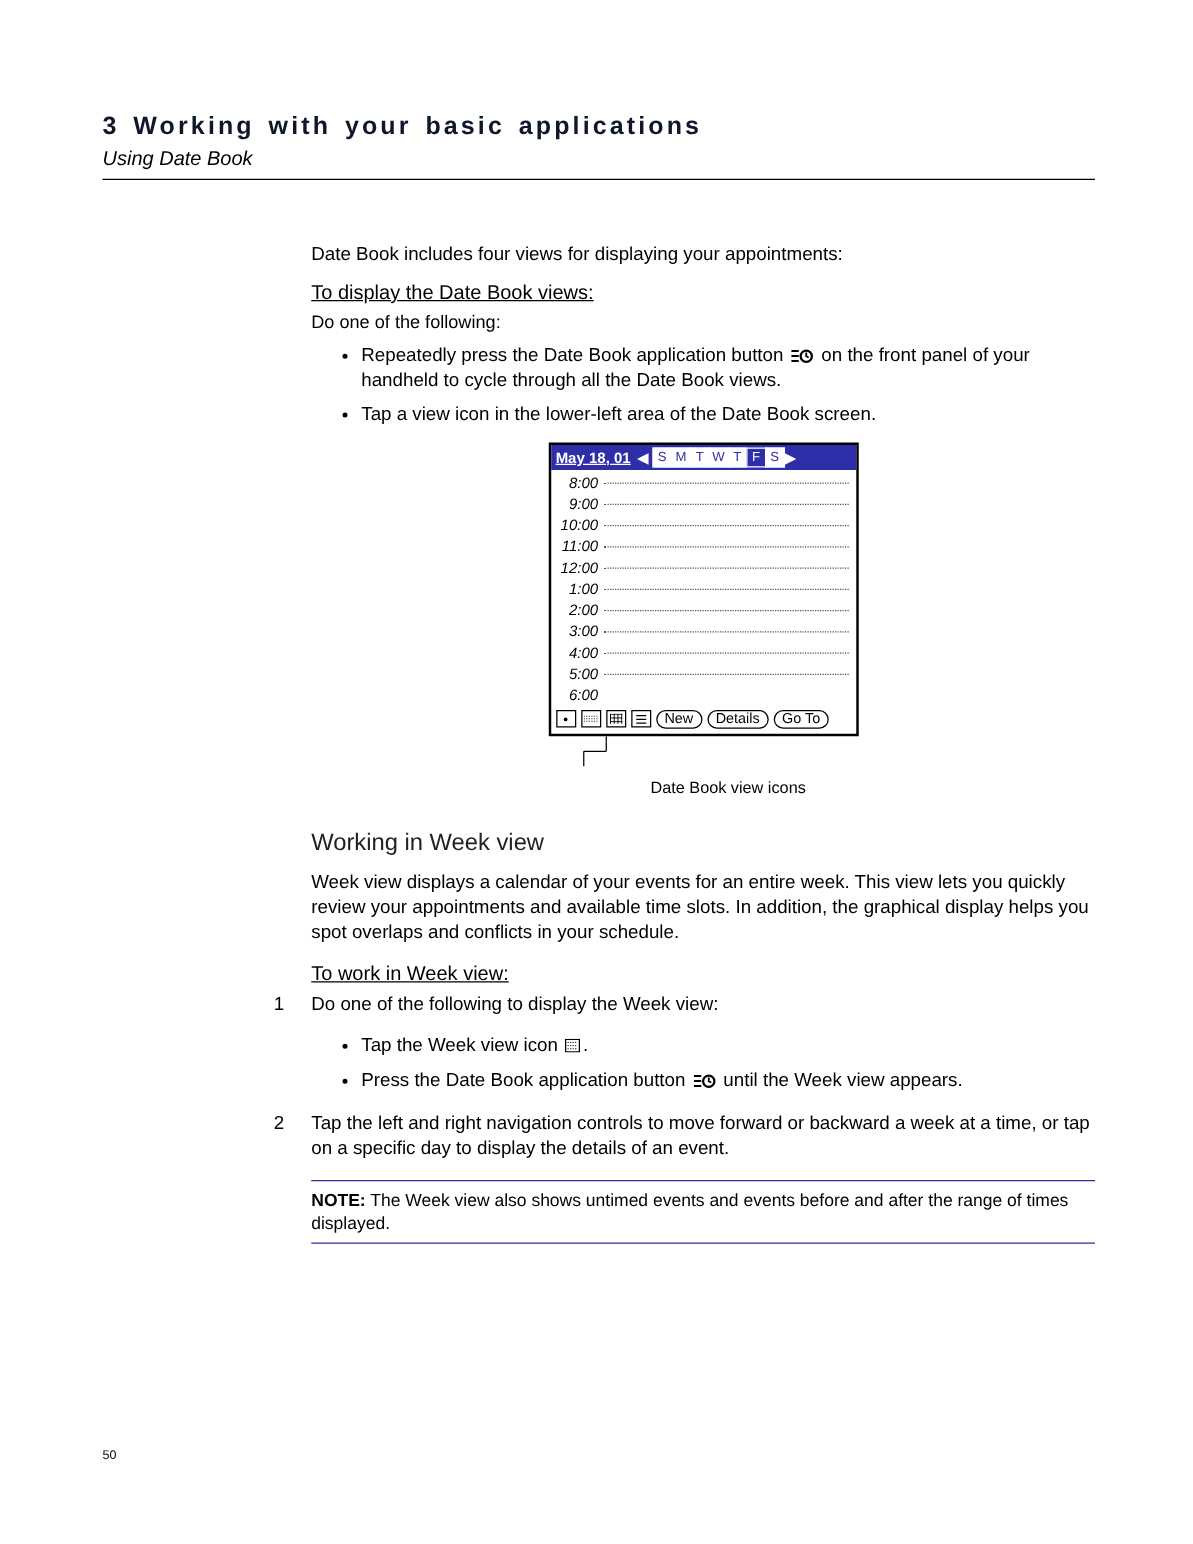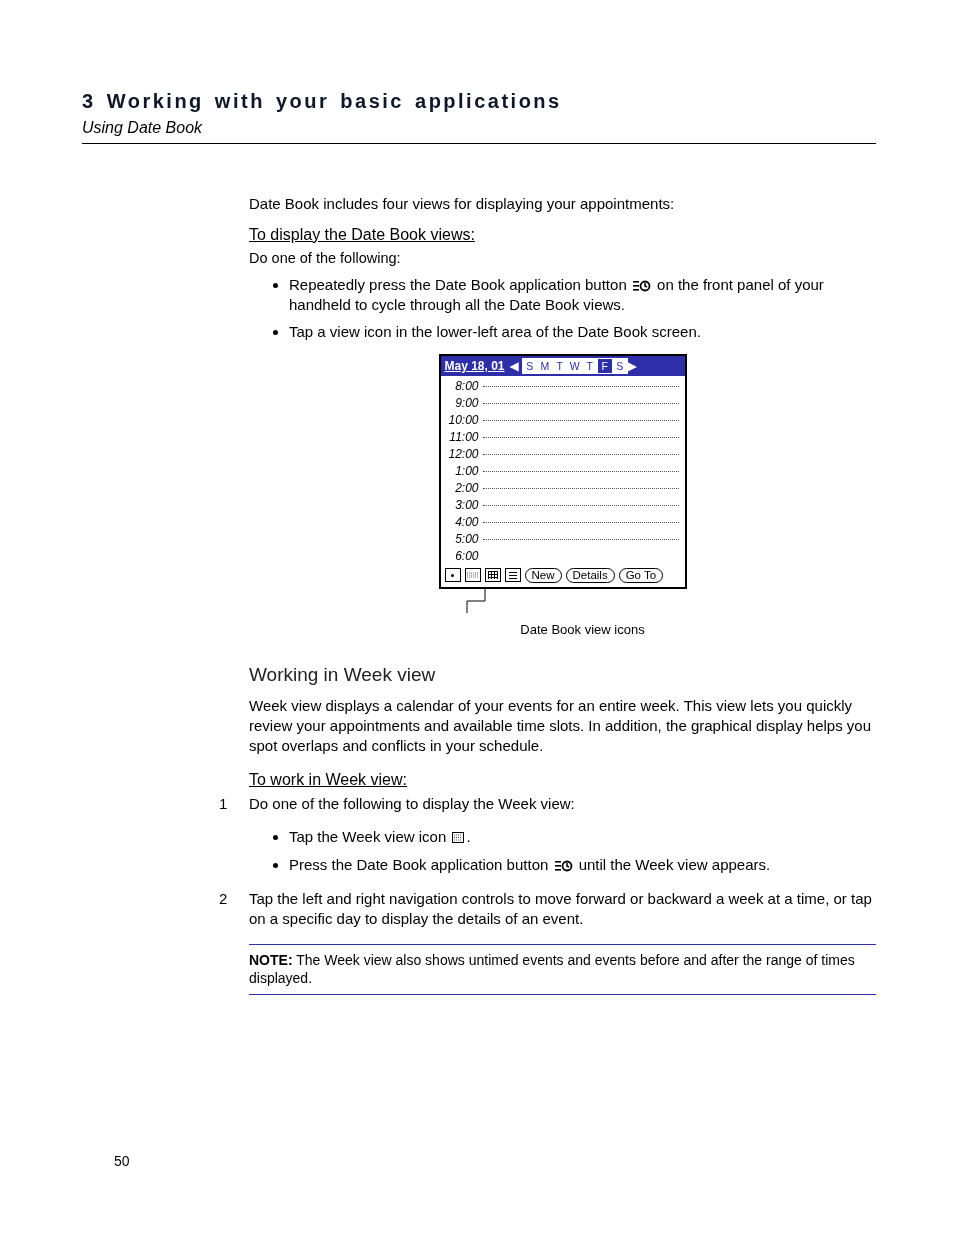--- a/index.html
+++ b/index.html
@@ -169,22 +169,21 @@
     border-bottom:1.5px solid #2e2ea8;
     padding:6px 0;
     margin-top:14px;
     font-size:14px;
   }
   .note-label { font-weight:700; }
   .page-number {
     position:absolute;
     left:82px;
     bottom:64px;
-    font-size:14px;
-    margin-left:32px;
+    font-size:10px;
   }
 </style>
 </head>
 <body>
 
 <div class="page">
 
   <div class="header">
     <div class="chapter-title">3 Working with your basic applications</div>
     <div class="section-title">Using Date Book</div>

